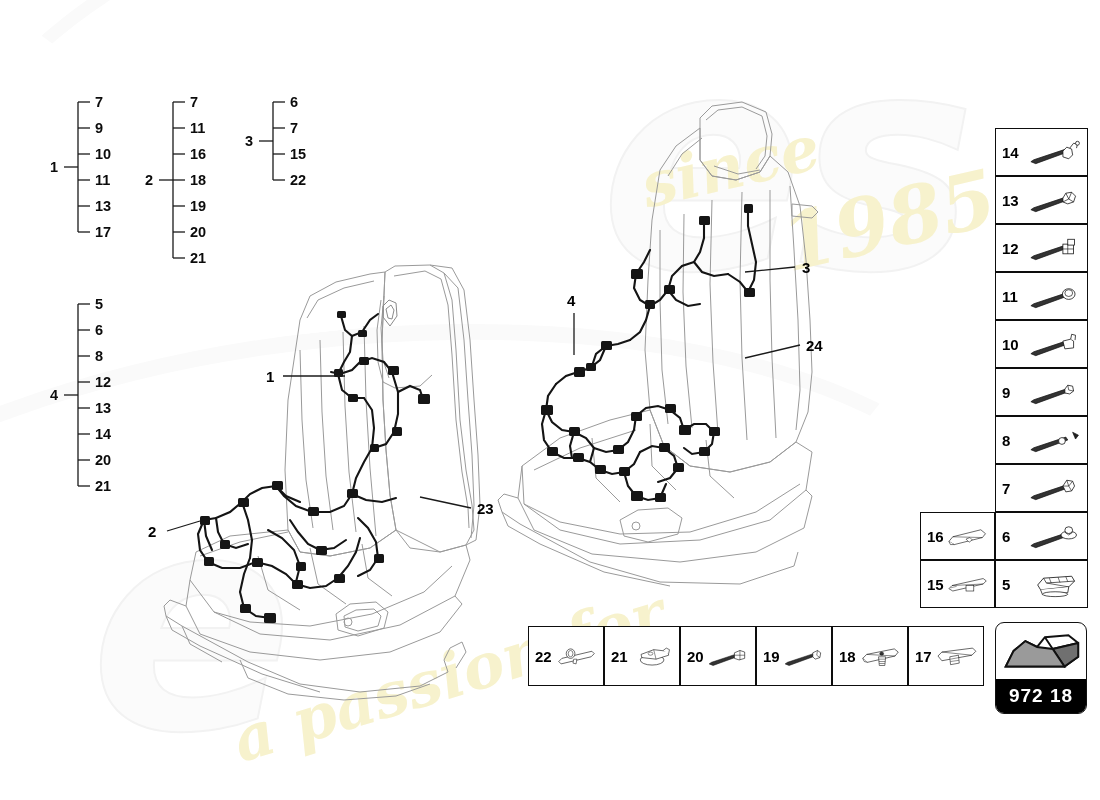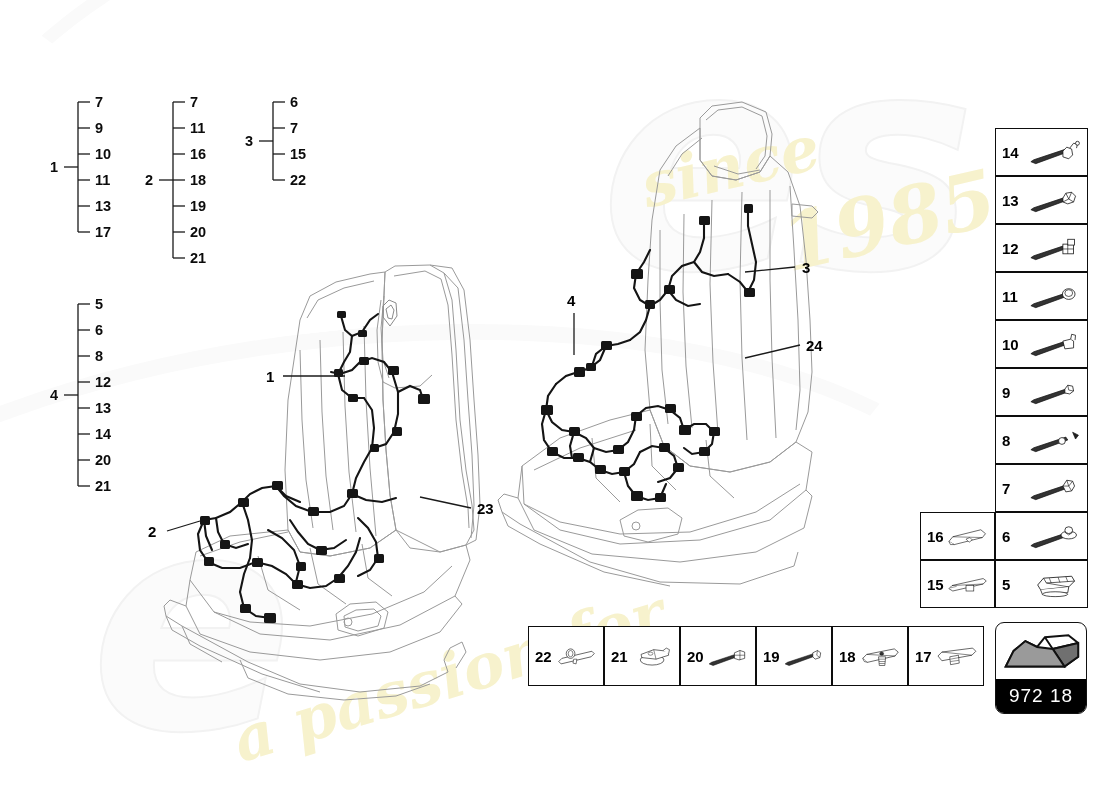--- a/index.html
+++ b/index.html
@@ -94,21 +94,21 @@
     overflow:hidden;
     box-sizing:border-box;
   }
   .legend-img{position:absolute;left:0;right:0;top:0;height:62%;}
   .legend-img svg{width:100%;height:100%;}
   .legend-code{
     position:absolute;left:0;right:0;bottom:0;height:38%;
     background:#000;color:#fff;
     display:flex;align-items:center;justify-content:center;
     font-family:"Liberation Sans", sans-serif;
-    font-weight:normal;font-size:19px;letter-spacing:1px;
+    font-weight:bold;font-size:19px;letter-spacing:1px;
   }
 </style>
 </head>
 <body>
 
 <div id="stage">
 
   <div class="wm-layer">
     <div class="wm-swoosh" style="left:-60px;top:-170px;width:1260px;height:560px;transform:rotate(-9deg);"></div>
     <div class="wm-swoosh" style="left:-320px;top:330px;width:1320px;height:600px;transform:rotate(-6deg);border-width:16px;"></div>

